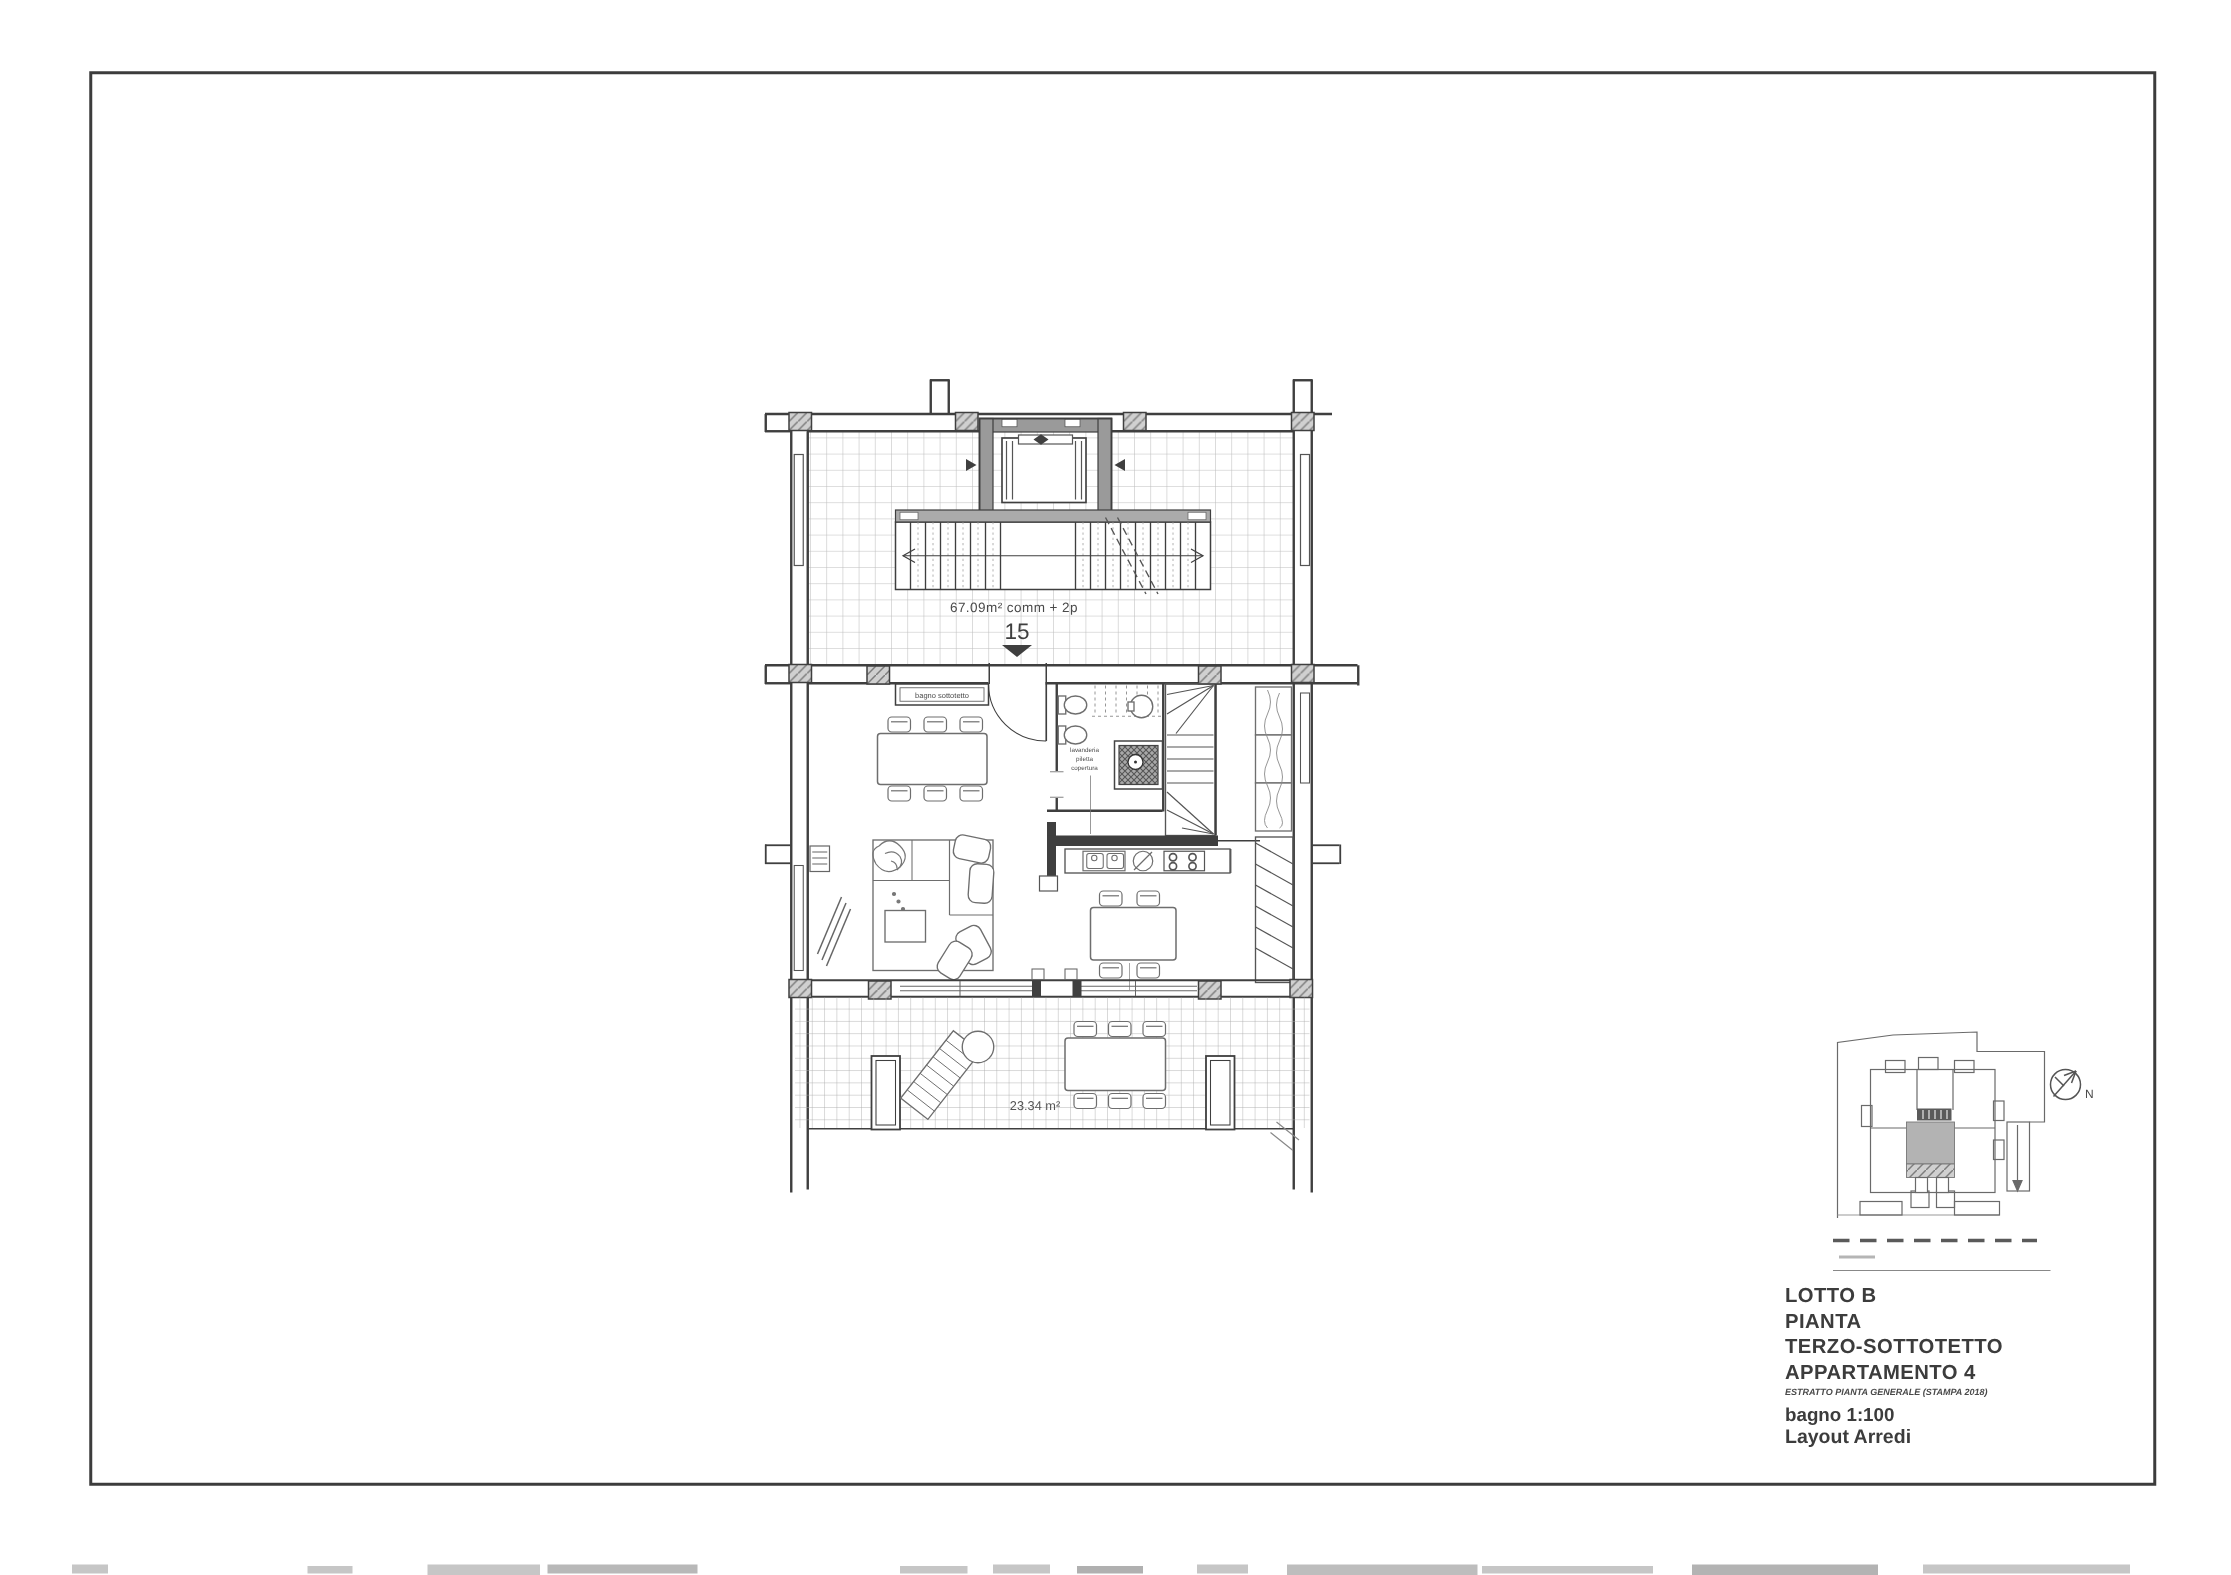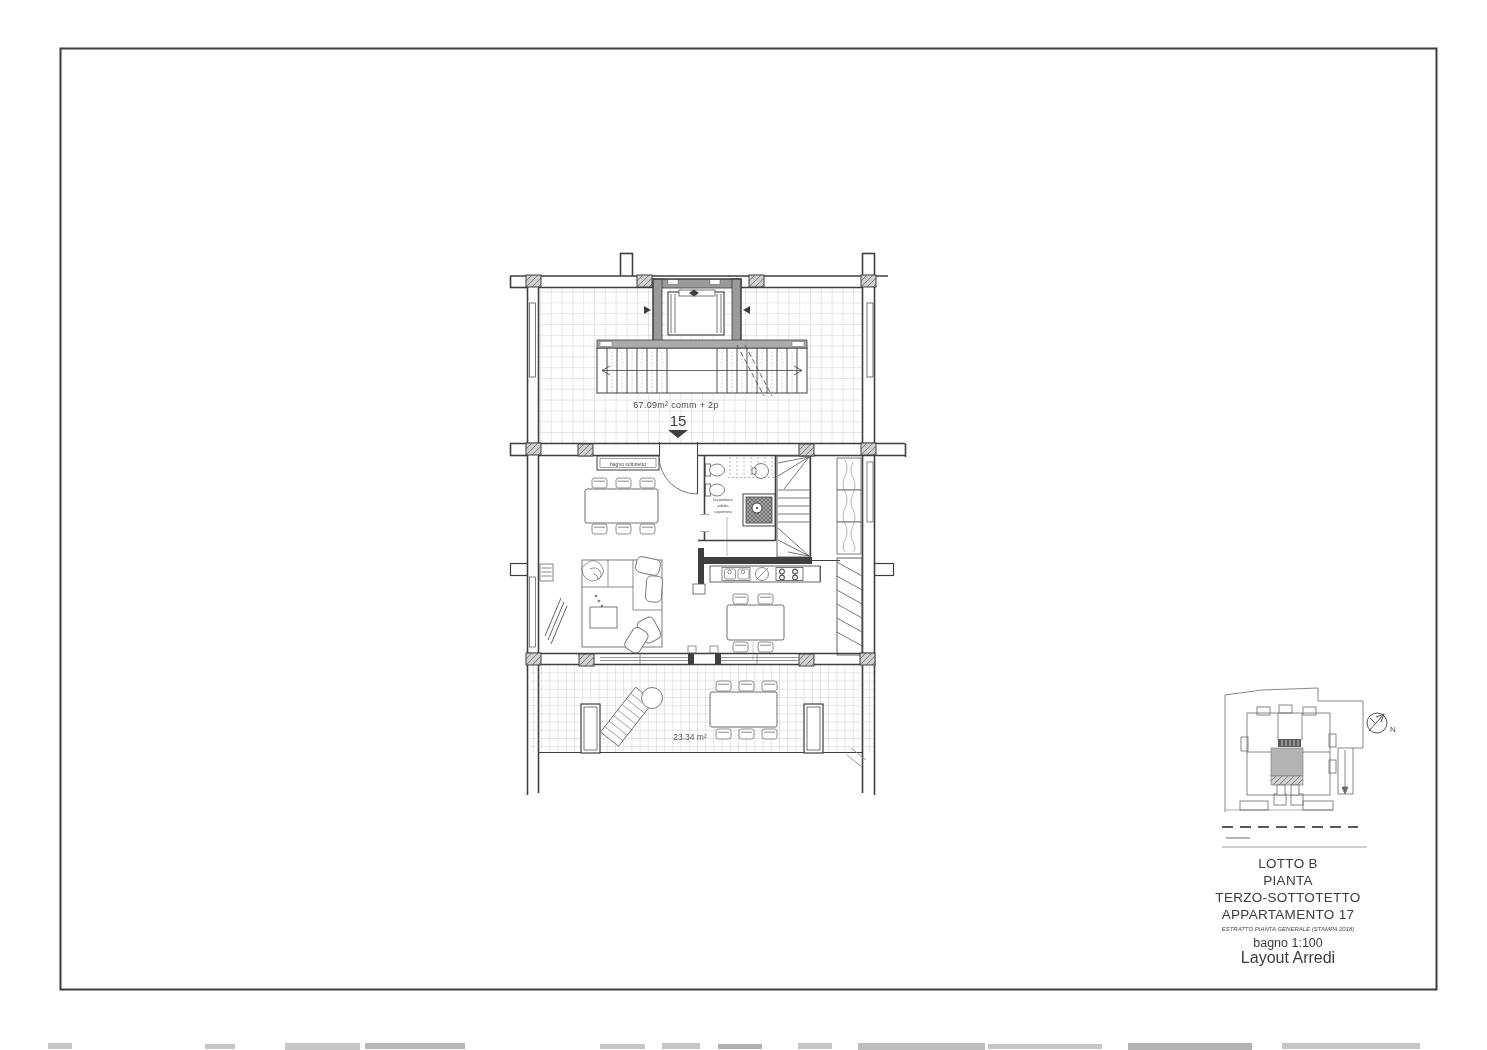--- a/index.html
+++ b/index.html
@@ -1,24 +1,24 @@
 <!DOCTYPE html>
 <html><head>
 <meta charset="utf-8">
 <style>
   html,body{margin:0;padding:0;background:#ffffff;}
   .stage{position:relative;width:1487px;height:1050px;background:#ffffff;overflow:hidden;
          font-family:"Liberation Sans", sans-serif;color:#3a3a3a;padding-left:44px;}
   svg text{font-family:"Liberation Sans", sans-serif;}
-  .title-block{position:absolute;left:1190px;top:855px;width:196px;text-align:center;
-               color:#3c3c3c;line-height:17px;}
+  .title-block{position:absolute;left:1190px;top:855px;width:196px;
+               color:#3c3c3c;line-height:17px;font-weight:bold;}
   .tb-main{font-size:13.5px;letter-spacing:.3px;}
   .tb-note{font-size:6px;font-style:italic;line-height:9px;margin-top:2px;color:#4a4a4a;}
   .tb-scale{font-size:12.5px;line-height:14px;margin-top:2px;}
-  .tb-layout{font-size:16px;line-height:15px;}
+  .tb-layout{font-size:13px;line-height:15px;}
 </style>
 </head>
 <body>
 
 <div class="stage">
 
 <svg width="1487" height="1050" viewBox="0 0 1487 1050" style="position:absolute;left:0;top:0">
   <defs>
     <pattern id="grid10" width="10.8" height="10.8" patternUnits="userSpaceOnUse">
       <path d="M10.8 0 L0 0 0 10.8" fill="none" stroke="#bcbcbc" stroke-width="0.7"></path>
@@ -481,19 +481,19 @@
         <rect x="988" y="1044" width="114" height="5"></rect>
     <rect x="1128" y="1043" width="124" height="7" fill="#b3b3b3"></rect>
         <rect x="1282" y="1043" width="138" height="6"></rect>
   </g>
 </svg>
 
 <div class="title-block">
   <div class="tb-main">LOTTO B</div>
   <div class="tb-main">PIANTA</div>
   <div class="tb-main">TERZO-SOTTOTETTO</div>
-  <div class="tb-main">APPARTAMENTO 17</div>
+  <div class="tb-main">APPARTAMENTO 4</div>
   <div class="tb-note">ESTRATTO PIANTA GENERALE (STAMPA 2018)</div>
   <div class="tb-scale">bagno 1:100</div>
   <div class="tb-layout">Layout Arredi</div>
 </div>
 
 </div>
 
 </body></html>

